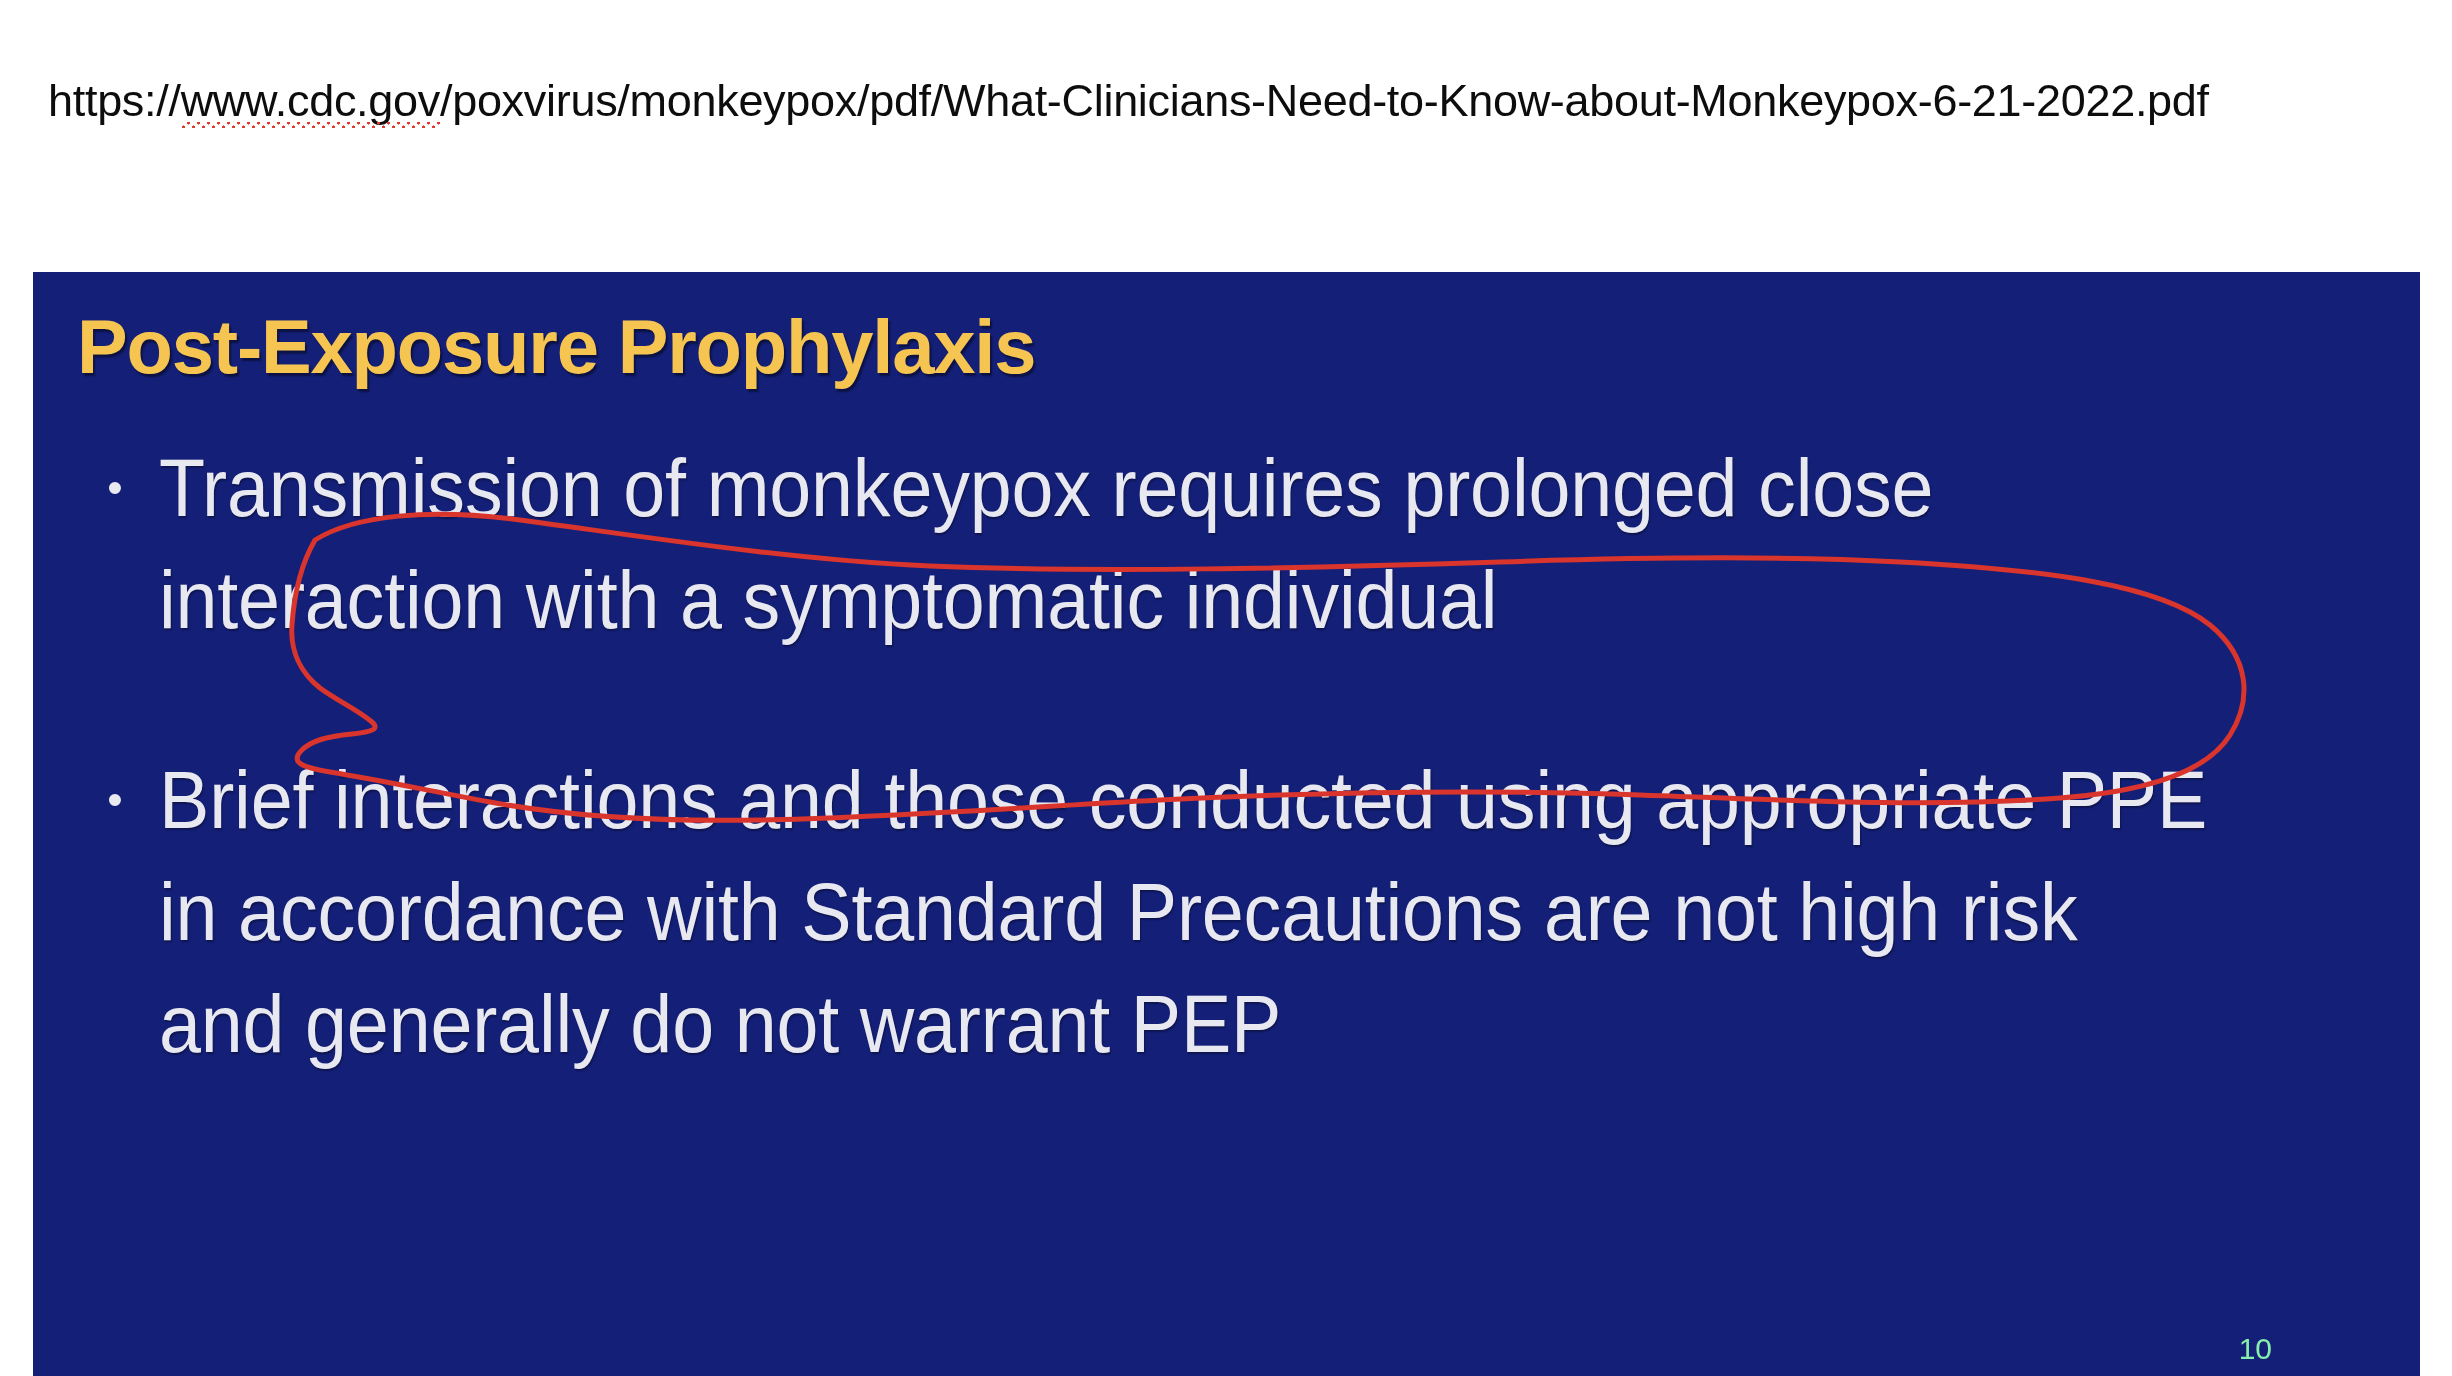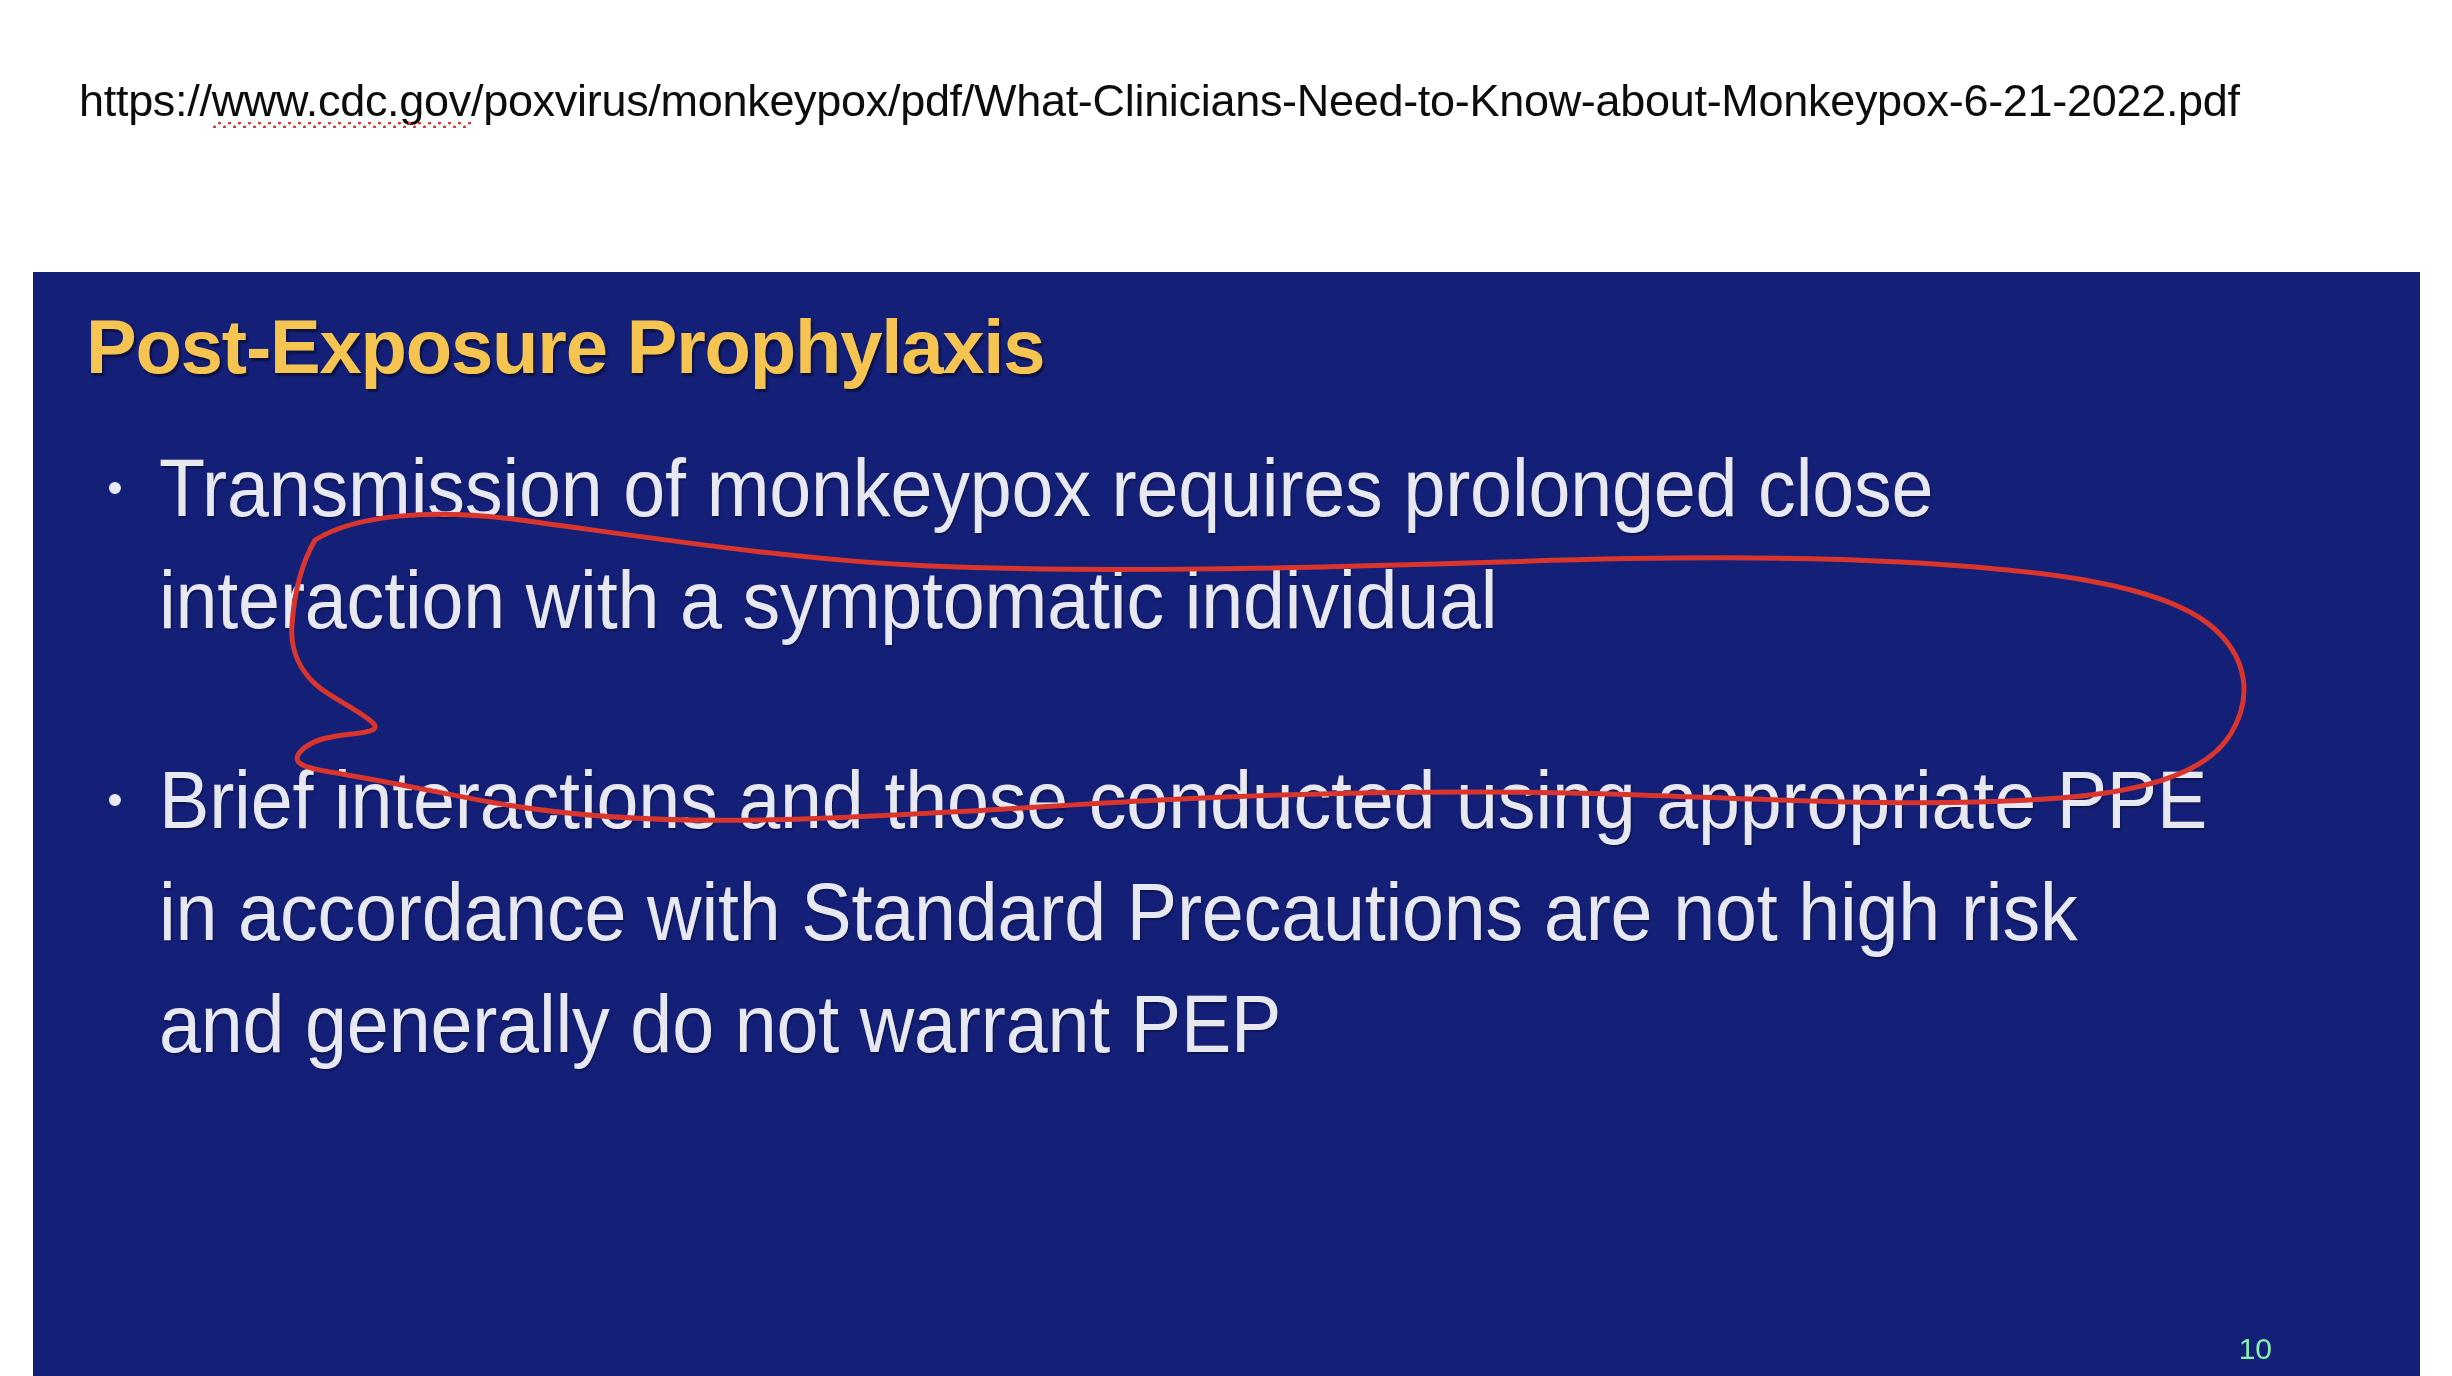--- a/index.html
+++ b/index.html
@@ -11,21 +11,21 @@
     height: 1376px;
     background: #ffffff;
     font-family: "Liberation Sans", sans-serif;
     overflow: hidden;
     position: relative;
   }
 
   
   #url-line {
     position: absolute;
-    left: 79px;
+    left: 48px;
     top: 78px;
     font-family: "Liberation Sans", sans-serif;
     font-size: 45px;
     line-height: 1.0;
     color: #0d0d0d;
     white-space: nowrap;
     letter-spacing: -0.3px;
   }
   #url-line .seg { display: inline; }
   
@@ -53,21 +53,21 @@
     left: 33px;
     top: 272px;
     width: 2387px;
     height: 1104px;
     background: #141f78;
     overflow: hidden;
   }
 
   #slide-title {
     position: absolute;
-    left: 53px;
+    left: 44px;
     top: 33px;
     font-family: "Liberation Sans", sans-serif;
     font-weight: bold;
     font-size: 76px;
     line-height: 1.1;
     color: #f5c451;
     letter-spacing: -1.2px;
     text-shadow: 2px 3px 2px rgba(0,0,0,0.45);
     white-space: nowrap;
   }

